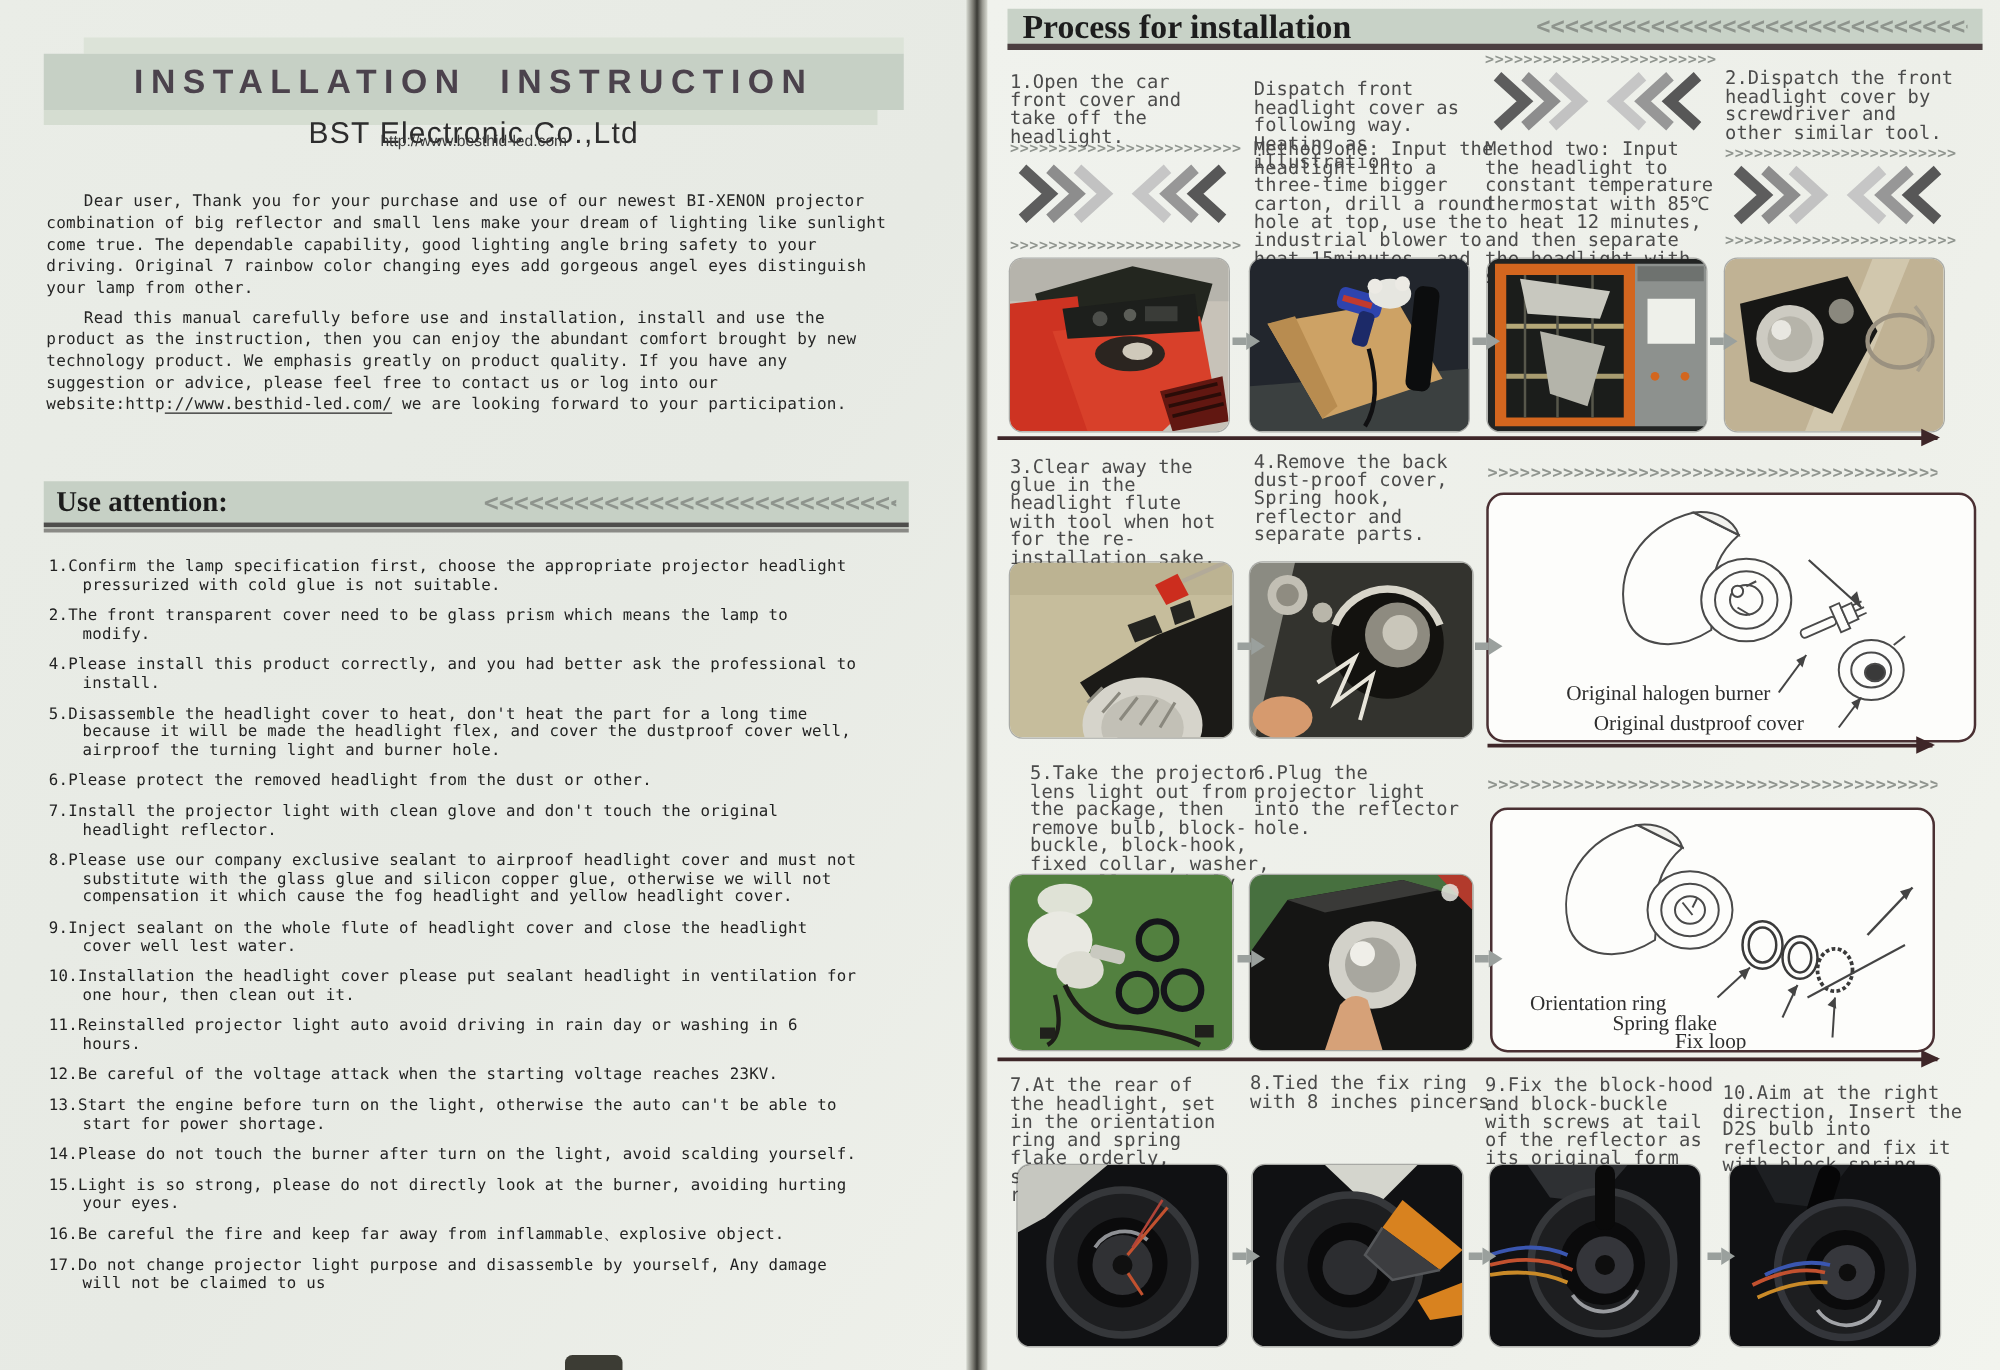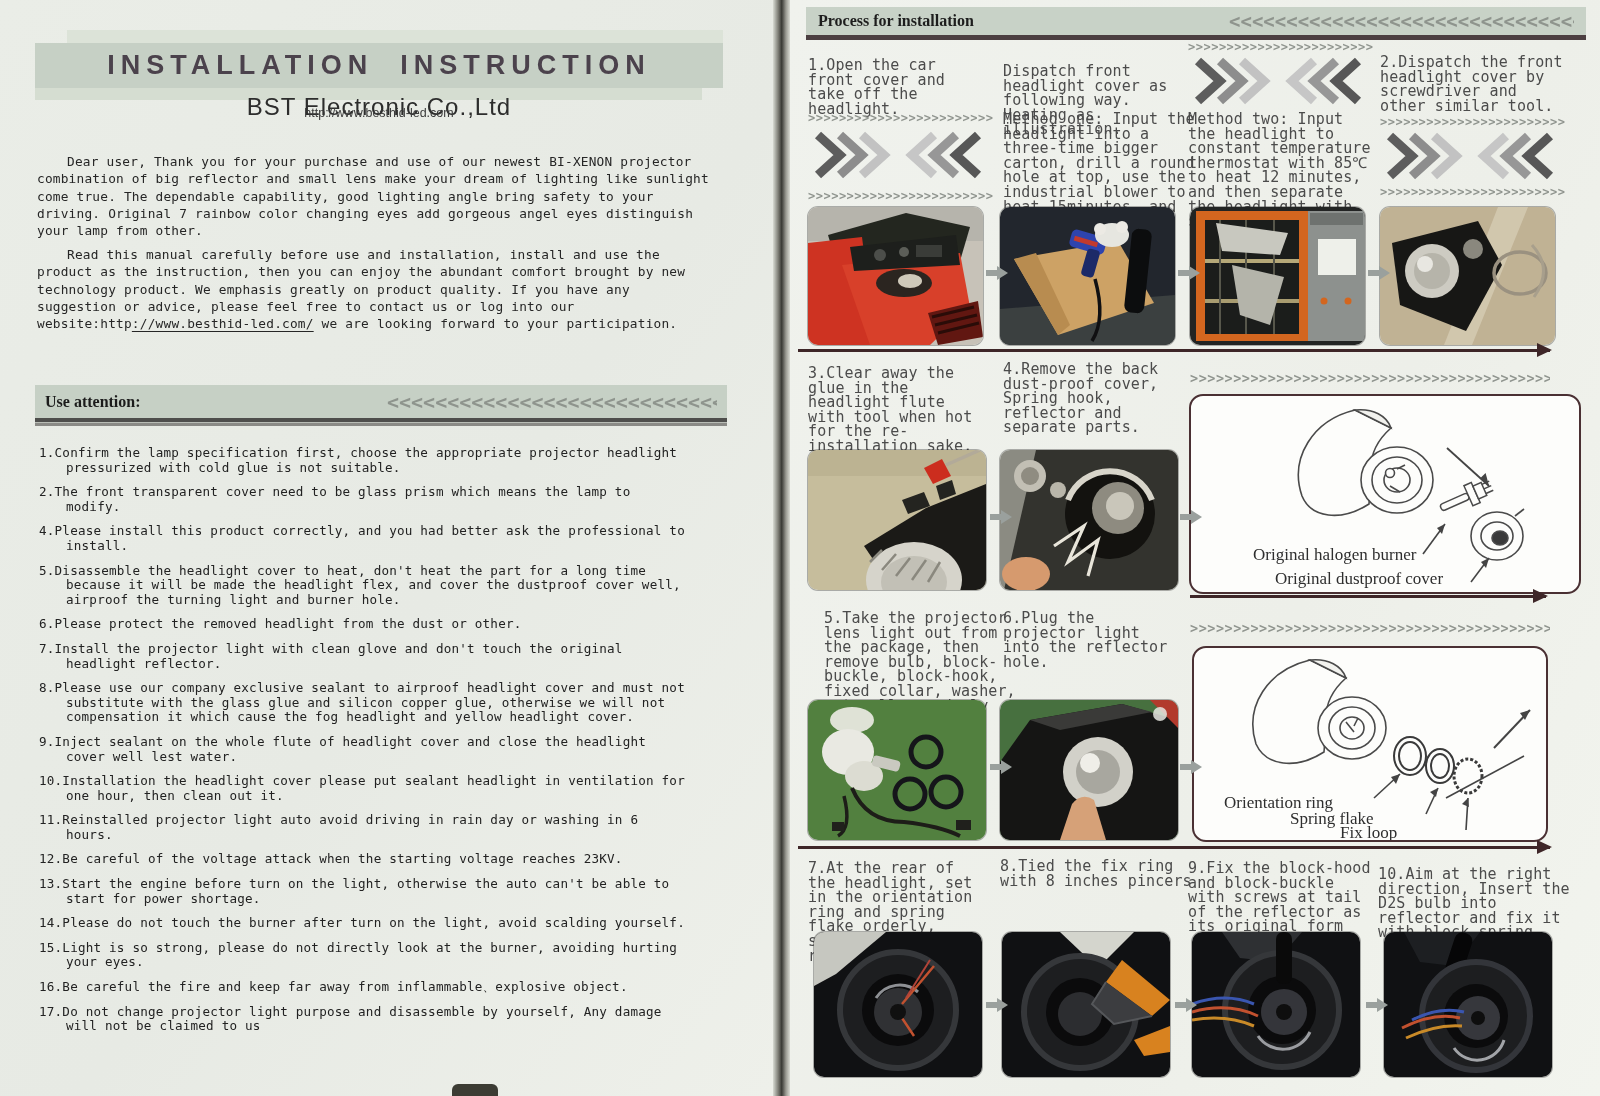--- a/index.html
+++ b/index.html
@@ -22,36 +22,36 @@
     font-family:"Liberation Sans",sans-serif;font-size:24px;font-weight:500;color:#2d2d2d;letter-spacing:1px;}
   .website{position:absolute;left:35px;top:106px;width:688px;text-align:center;
     font-family:"Liberation Sans",sans-serif;font-size:12.5px;color:#3a3a3a;}
   .para{position:absolute;left:37px;width:672px;margin:0;font-size:12.8px;line-height:17.3px;
     color:#262626;text-indent:30px;letter-spacing:0.2px;}
   .p1{top:153px;}
   .p2{top:246px;}
   .link{text-decoration:underline;text-underline-offset:3px;}
   .attn-bar{position:absolute;left:35px;top:385px;width:692px;height:33px;background:#c6d0c5;
     display:flex;align-items:center;justify-content:space-between;padding:0 10px;box-sizing:border-box;}
-  .attn-title{font-family:"Liberation Serif",serif;font-size:16px;font-weight:600;color:#1c1c1c;}
+  .attn-title{font-family:"Liberation Serif",serif;font-size:23px;font-weight:600;color:#1c1c1c;}
   .chev{font-family:"DejaVu Sans Mono",monospace;font-weight:bold;color:#8e948d;
     overflow:hidden;white-space:nowrap;display:inline-block;}
   .attn-bar .chev{width:330px;font-size:20px;letter-spacing:0px;text-align:right;}
   .attn-underline{position:absolute;left:35px;top:418px;width:692px;height:8px;
     background:linear-gradient(#4e4e4c 0 45%,#b9bdb6 45% 60%,#8a8a86 60% 100%);}
   .attn-list{position:absolute;left:39px;top:446px;width:648px;}
   .attn-item{font-size:12.6px;line-height:14.6px;color:#222;margin-bottom:10px;
     padding-left:27px;text-indent:-27px;letter-spacing:0.2px;}
   .smudge{position:absolute;left:452px;top:1084px;width:46px;height:12px;background:#3c3c34;border-radius:6px 6px 0 0;}
 
   
   .proc-bar{position:absolute;left:16px;top:7px;width:780px;height:33px;background:#c8d2c7;
     display:flex;align-items:center;justify-content:space-between;padding:0 12px;box-sizing:border-box;
     border-bottom:5px solid #4c3f41;}
-  .proc-title{font-family:"Liberation Serif",serif;font-size:16px;font-weight:600;color:#1d1d1d;}
+  .proc-title{font-family:"Liberation Serif",serif;font-size:27px;font-weight:600;color:#1d1d1d;}
   .proc-bar .chev{width:345px;font-size:19px;text-align:right;}
   .step{position:absolute;font-size:15px;line-height:14.6px;color:#4b4b4b;letter-spacing:0.1px;}
   .strip{position:absolute;font-weight:bold;color:#90958f;font-size:12px;letter-spacing:0.5px;
     overflow:hidden;white-space:nowrap;height:15px;}
   .strip.wide{font-size:13.5px;}
   .chevlogo{position:absolute;}
   .photo{position:absolute;border-radius:10px;overflow:hidden;box-shadow:0 0 0 1px rgba(40,40,40,.35);}
   .photo svg{display:block;}
   .parrow{position:absolute;width:22px;height:14px;}
   .parrow i{position:absolute;left:0;top:4px;width:11px;height:6px;background:#9aa09d;}

